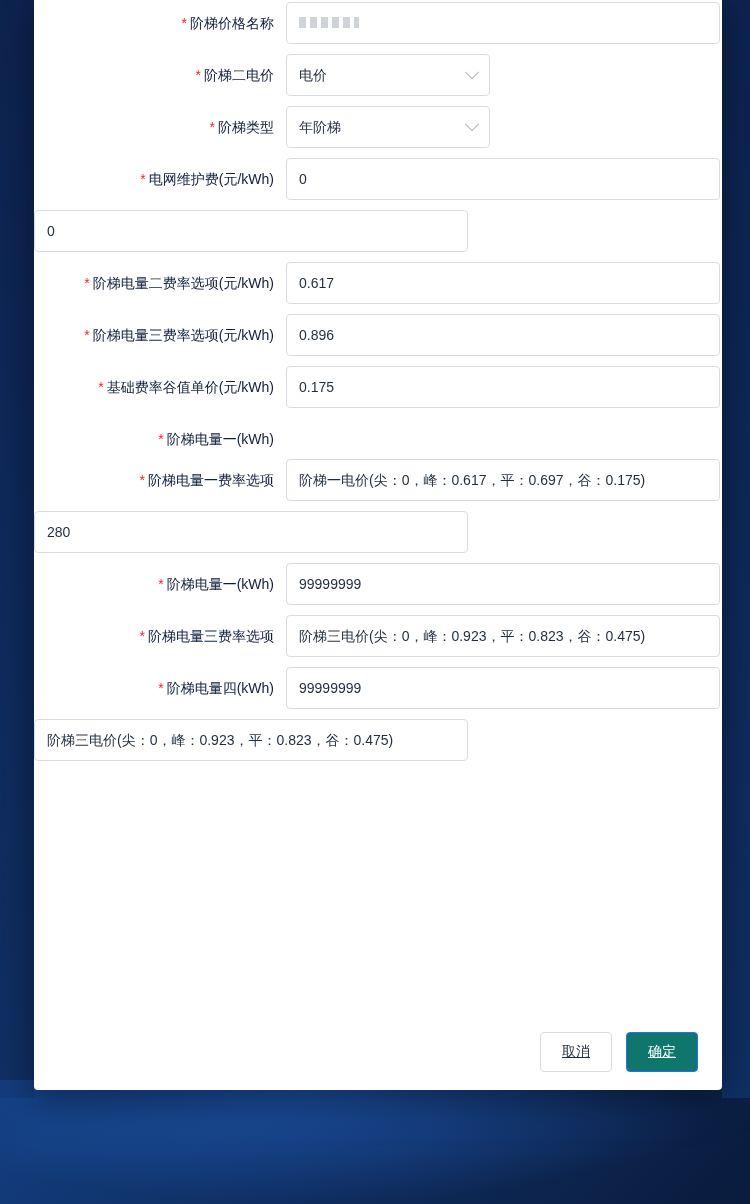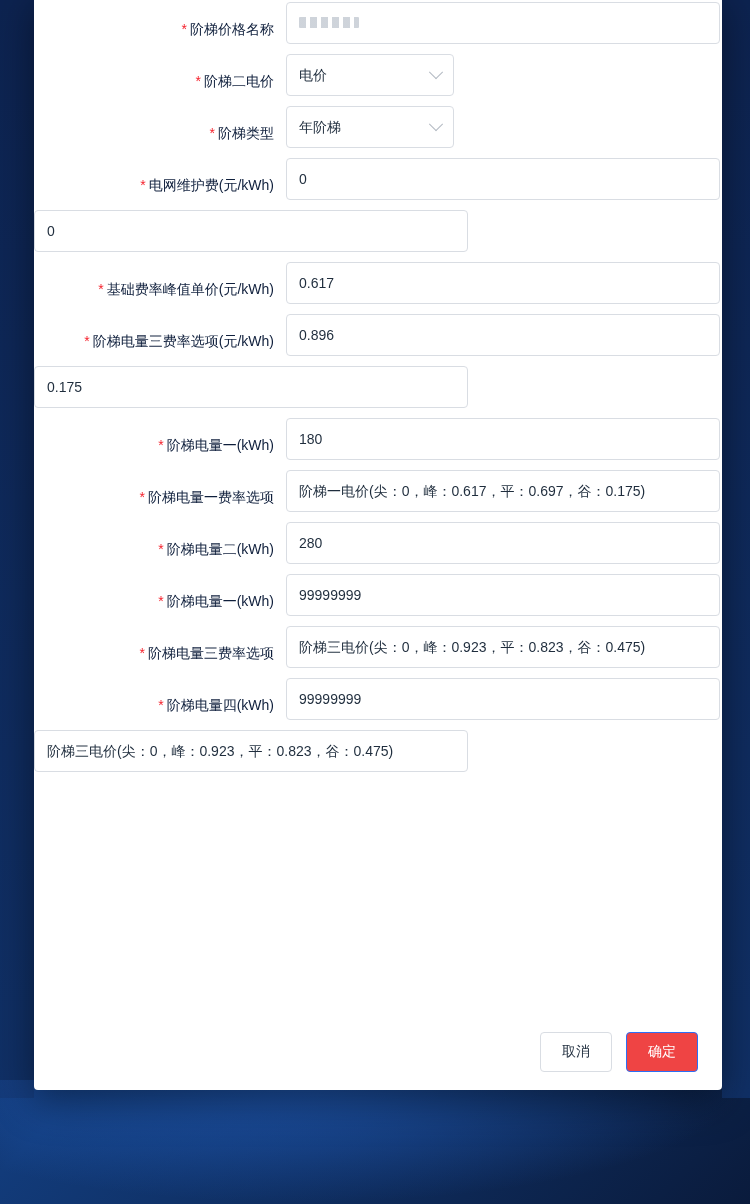--- a/index.html
+++ b/index.html
@@ -29,21 +29,21 @@
     box-shadow: 0 12px 40px rgba(0,0,0,0.45);
     overflow: hidden;
   }
   #dialog-inner {
     position: relative;
     padding: 10px 0 0 0;
     height: 100%;
   }
   .form-row {
     display: flex;
-    align-items: center;
+    align-items: flex-start;
     margin-bottom: 10px;
     padding-right: 12px;
   }
   .label-cell {
     width: 252px;
     min-width: 252px;
     text-align: right;
     padding-right: 12px;
     padding-top: 11px;
     font-size: 14px;
@@ -64,21 +64,21 @@
     border-radius: 4px;
     background: #fff;
     display: flex;
     align-items: center;
     padding: 0 12px;
     font-size: 14px;
     color: #1f2d3d;
     line-height: 40px;
   }
   .input.wide { width: 434px; }
-  .input.narrow { width: 168px; justify-content: space-between; }
+  .input.narrow { width: 204px; justify-content: space-between; }
   .placeholder-dots {
     display: inline-block;
     width: 60px; height: 11px;
     background: repeating-linear-gradient(90deg,#c6ccd4 0 7px, #ffffff 7px 11px);
     border-radius: 1px;
     opacity: .85;
   }
   .chev {
     width: 10px; height: 10px;
     border-right: 1.6px solid #b3bac3;
@@ -98,23 +98,24 @@
     height: 40px;
     min-width: 72px;
     padding: 0 20px;
     border-radius: 4px;
     font-size: 14px;
     display: flex; align-items: center; justify-content: center;
     cursor: pointer;
     border: 1px solid #d9dde3;
     background: #fff;
     color: #1f2d3d;
+    text-decoration: underline;
   }
   .btn.primary {
-    background: #ef4444;
+    background: #0f766e;
     border-color: #2b6ef6;
     color: #fff;
   }
   
   #left-strip {
     position: absolute; left: 0; top: 0; width: 34px; height: 1098px;
     background: linear-gradient(180deg,#0d2350,#103066);
   }
   #right-strip {
     position: absolute; left: 722px; top: 0; width: 28px; height: 1098px;
@@ -167,60 +168,55 @@
           </div>
         </div>
         <div class="form-row">
           <div class="field-cell">
             <div class="input wide">
               <span>0</span>
             </div>
           </div>
         </div>
         <div class="form-row">
-          <div class="label-cell"><span class="req">*</span><span>基础费率峰值单价(元/kWh)</span></div>
+          <div class="label-cell"><span class="req">*</span><span>阶梯电量二费率选项(元/kWh)</span></div>
           <div class="field-cell">
             <div class="input wide">
               <span>0.617</span>
             </div>
           </div>
         </div>
         <div class="form-row">
           <div class="label-cell"><span class="req">*</span><span>阶梯电量三费率选项(元/kWh)</span></div>
           <div class="field-cell">
             <div class="input wide">
               <span>0.896</span>
             </div>
           </div>
         </div>
         <div class="form-row">
+          <div class="label-cell"><span class="req">*</span><span>基础费率谷值单价(元/kWh)</span></div>
           <div class="field-cell">
             <div class="input wide">
               <span>0.175</span>
             </div>
           </div>
         </div>
         <div class="form-row">
           <div class="label-cell"><span class="req">*</span><span>阶梯电量一(kWh)</span></div>
-          <div class="field-cell">
-            <div class="input wide">
-              <span>180</span>
-            </div>
-          </div>
         </div>
         <div class="form-row">
           <div class="label-cell"><span class="req">*</span><span>阶梯电量一费率选项</span></div>
           <div class="field-cell">
             <div class="input wide">
               <span>阶梯一电价(尖：0，峰：0.617，平：0.697，谷：0.175)</span>
             </div>
           </div>
         </div>
         <div class="form-row">
-          <div class="label-cell"><span class="req">*</span><span>阶梯电量二(kWh)</span></div>
           <div class="field-cell">
             <div class="input wide">
               <span>280</span>
             </div>
           </div>
         </div>
         <div class="form-row">
           <div class="label-cell"><span class="req">*</span><span>阶梯电量一(kWh)</span></div>
           <div class="field-cell">
             <div class="input wide">

